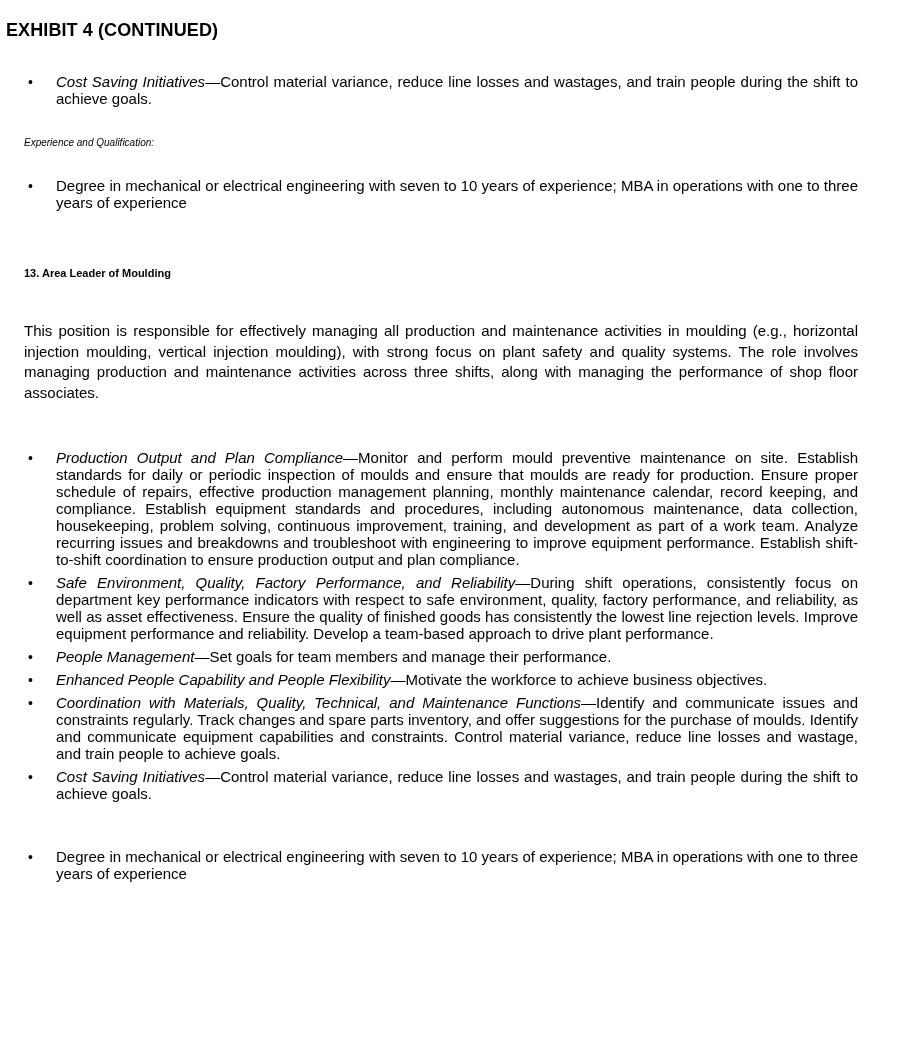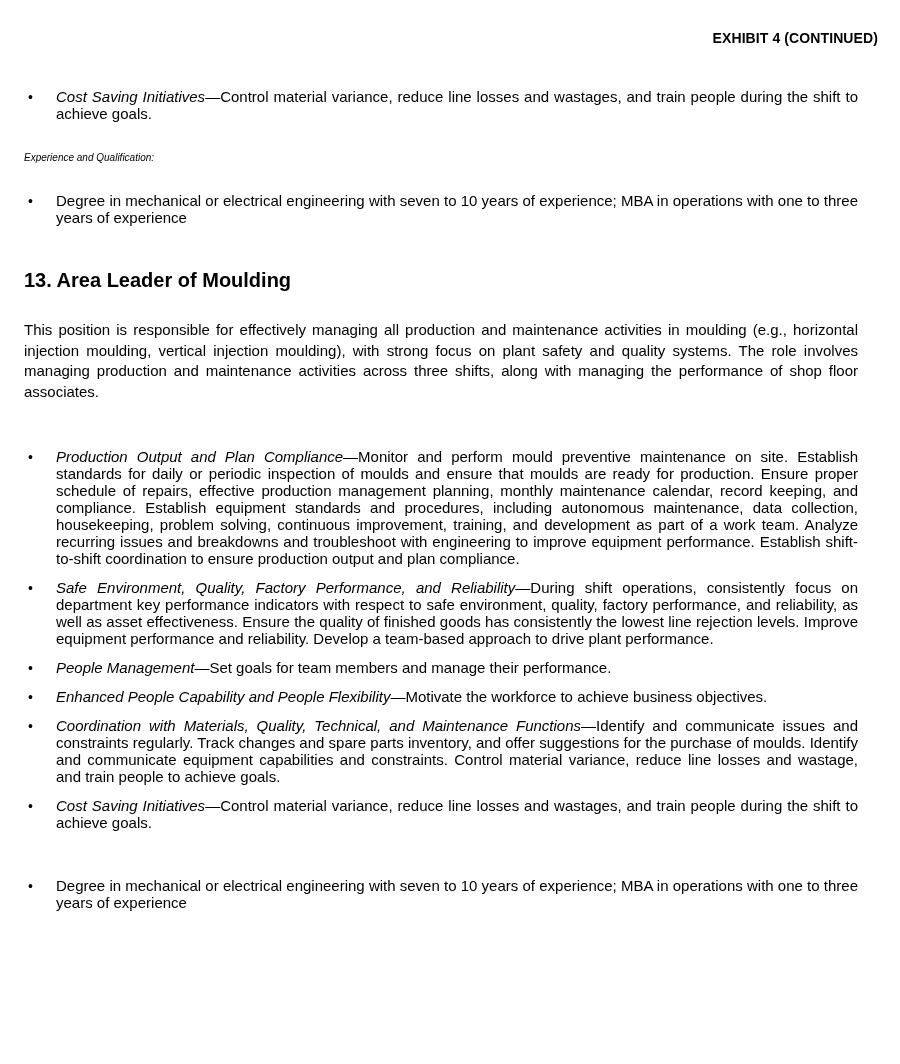--- a/index.html
+++ b/index.html
@@ -17,45 +17,45 @@
   .page {
     position: relative;
     width: 900px;
     height: 1064px;
     box-sizing: border-box;
     padding: 0;
     overflow: hidden;
   }
 
   .doc-title {
-    text-align: right;
+    text-align: left;
     font-weight: bold;
-    font-size: 14px;
+    font-size: 18px;
     letter-spacing: 0.1px;
-    margin: 16px;
+    margin: 6px;
     padding-top: 14px;
     padding-right: 6px;
   }
 
   .block {
     margin-left: 24px;
     margin-right: 42px;
   }
 
   .para {
     font-size: 15px;
     line-height: 20.5px;
     text-align: justify;
     margin: 0;
   }
 
   .section-heading {
-    font-size: 20px;
+    font-size: 11px;
     font-weight: bold;
-    margin: 4px;
+    margin: 12px;
     margin-left: 24px;
     line-height: 20px;
   }
 
   .subhead {
     font-size: 10px;
     font-style: italic;
     margin: 0;
     margin-left: 24px;
     line-height: 20px;
@@ -78,21 +78,21 @@
   }
   ul.bullets > li::before {
     content: "\2022";
     position: absolute;
     left: 4px;
     top: -1px;
     font-size: 14px;
     line-height: 20.5px;
   }
   ul.bullets > li + li {
-    margin-top: 12px;
+    margin-top: 6px;
   }
   li .lead {
     font-style: italic;
   }
   .sp-22 { height: 22px; }
   .sp-24 { height: 24px; }
   .sp-26 { height: 26px; }
   .sp-40 { height: 40px; }
 </style>
 </head>

